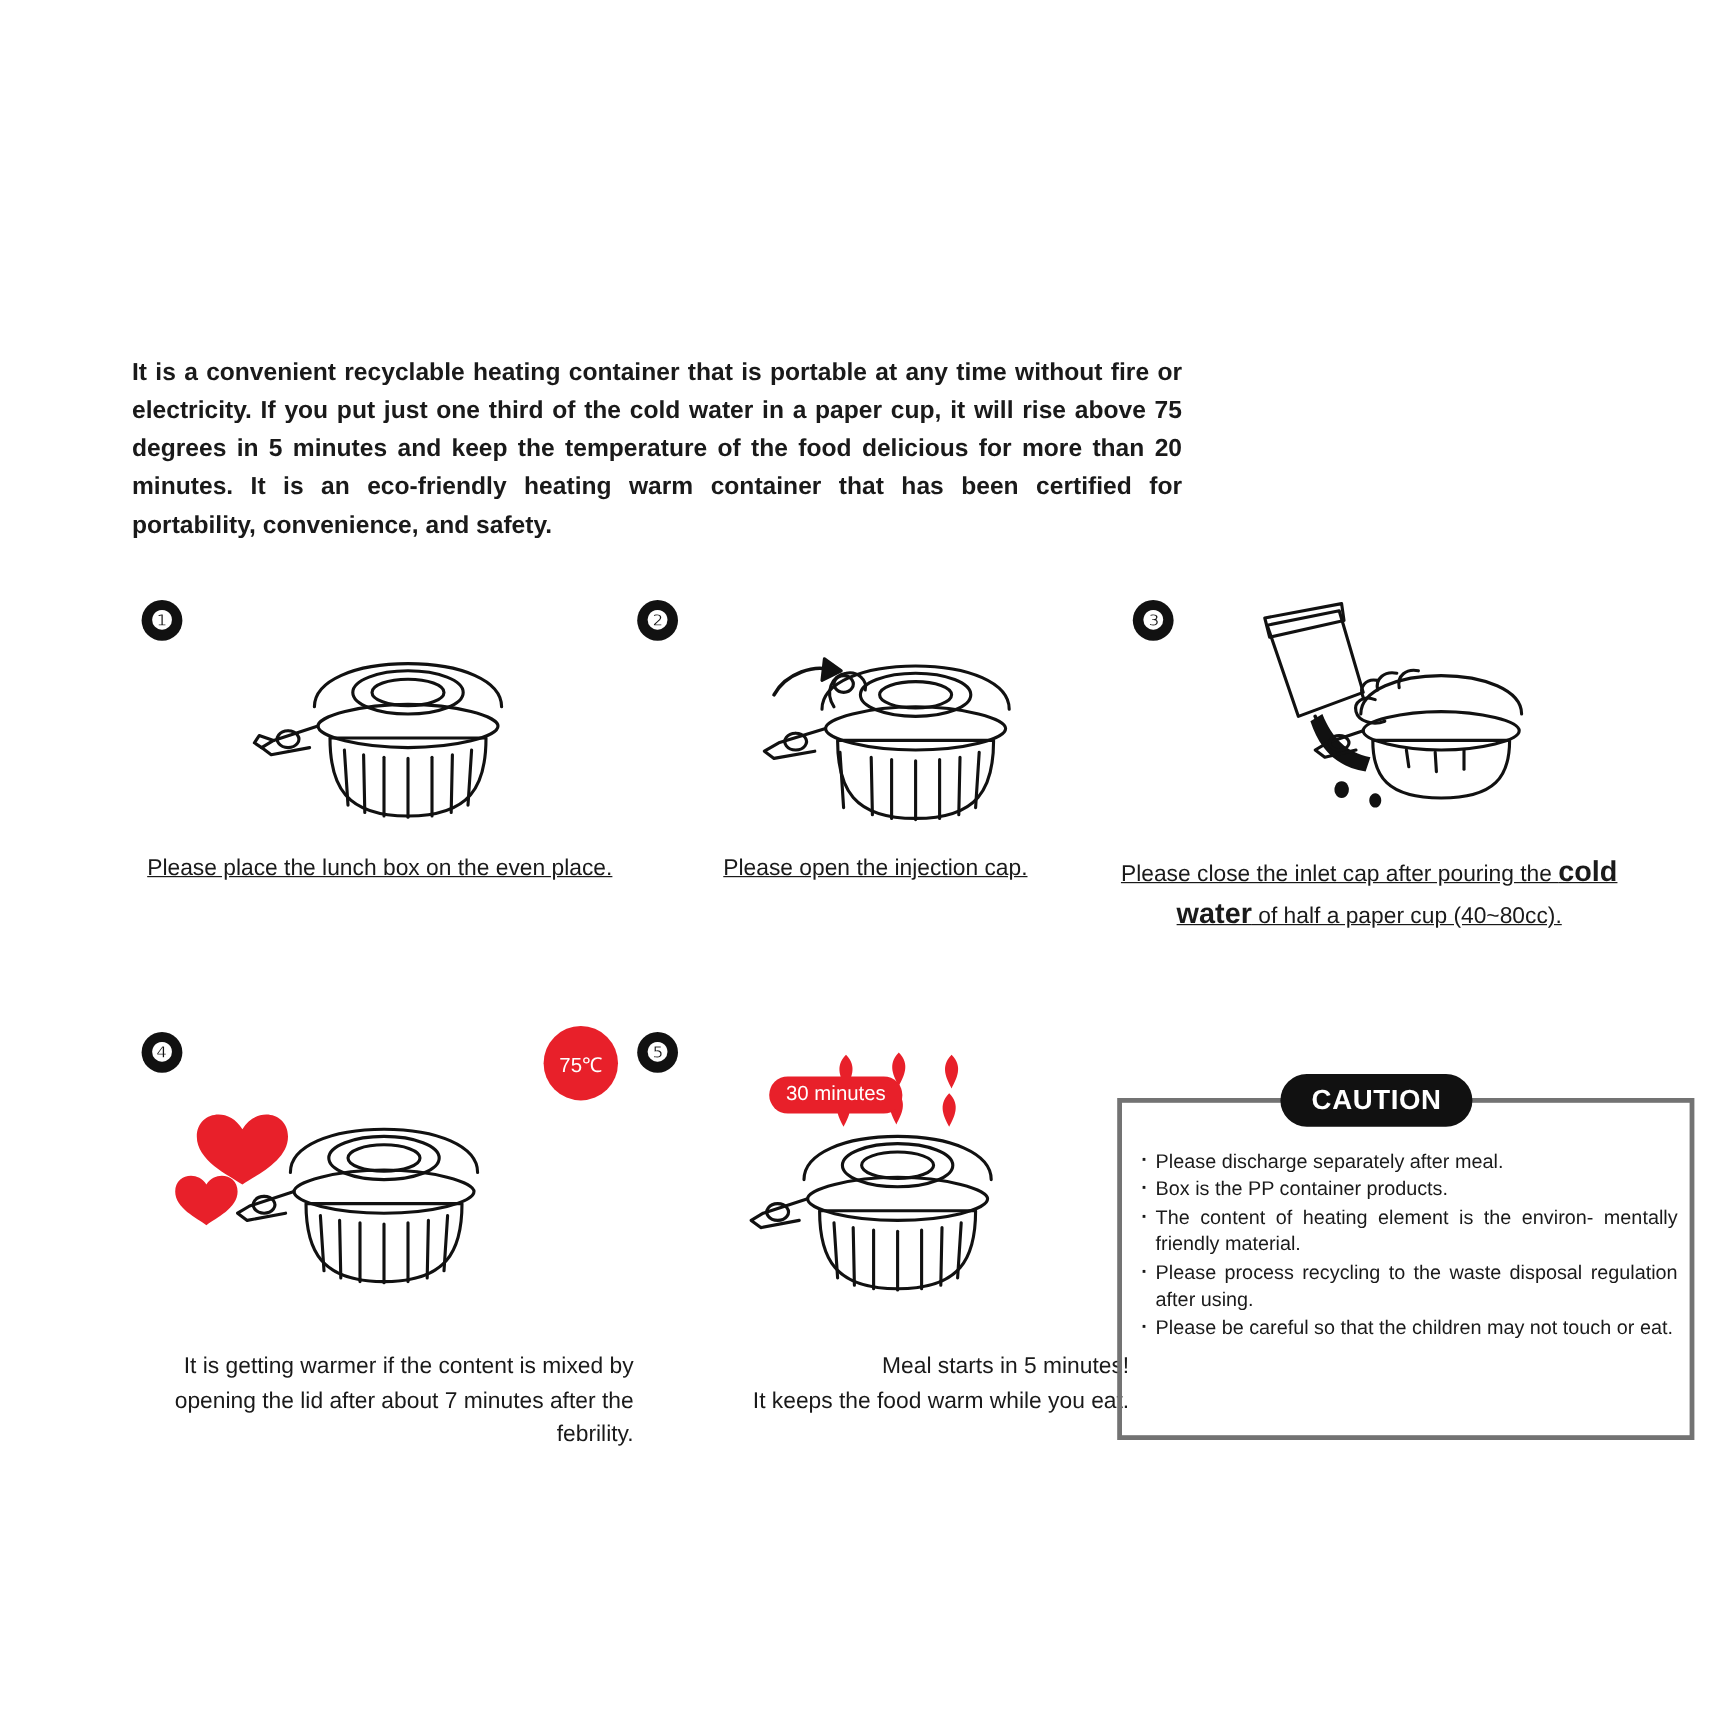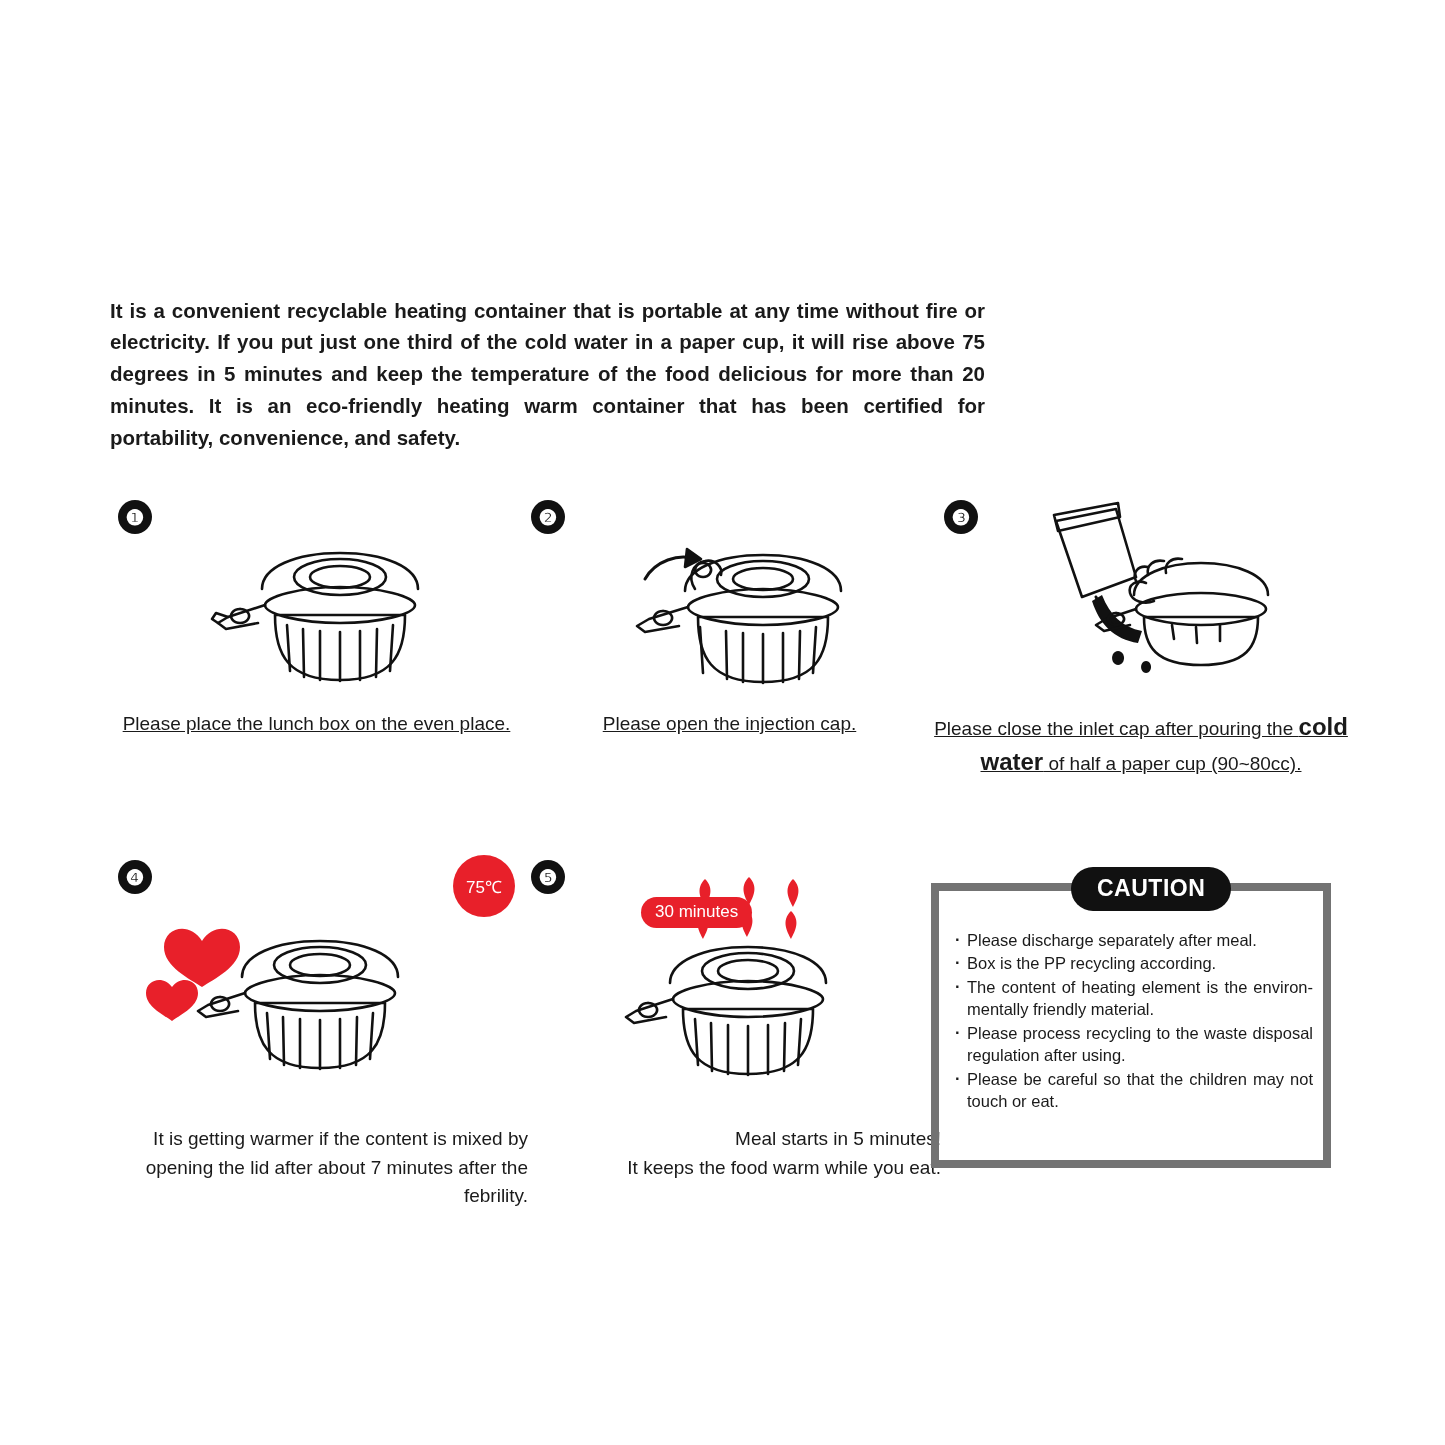--- a/index.html
+++ b/index.html
@@ -139,25 +139,25 @@
   }
 
   
   .caution-cell {
     position: relative;
     width: 413px;
     flex: 0 0 413px;
   }
   .caution-box {
     position: absolute;
-    top: 28px;
+    top: 60px;
     left: -5px;
-    width: 400px;
+    width: 481px;
     height: 285px;
-    border: 8px solid #737373;
+    border: 4px solid #737373;
     box-sizing: border-box;
   }
   .caution-tag {
     position: absolute;
     top: -24px;
     left: 132px;
     background: #111;
     color: #fff;
     border-radius: 22px;
     padding: 8px 26px 9px;
@@ -315,21 +315,21 @@
 
             <path d="M122 146 a6 7 0 1 0 0.1 0" fill="#111" stroke="none"></path>
             <path d="M150 156 a5 6 0 1 0 0.1 0" fill="#111" stroke="none"></path>
             <path d="M176 120 L178 134"></path>
             <path d="M200 122 L201 138"></path>
             <path d="M224 120 L224 136"></path>
           </g>
         </svg>
       </div>
       <div class="caption wide">
-        <span>Please close the inlet cap after pouring the </span><b>cold water</b><span> of half a paper cup (90~80cc).</span>
+        <span>Please close the inlet cap after pouring the </span><b>cold water</b><span> of half a paper cup (40~80cc).</span>
       </div>
     </div>
   </div>
 
   <div class="row-2">
 
     <div class="cell2">
       <div class="badge">❹</div>
       <div class="art2">
         <svg width="370" height="230" viewBox="0 0 370 230">
@@ -396,21 +396,21 @@
         <span>Meal starts in 5 minutes!</span><br>
         <span>It keeps the food warm while you eat.</span>
       </div>
     </div>
 
     <div class="caution-cell">
       <div class="caution-box">
         <div class="caution-tag">CAUTION</div>
         <ul class="caution-list">
           <li>Please discharge separately after meal.</li>
-          <li>Box is the PP recycling according.</li>
+          <li>Box is the PP container products.</li>
           <li>The content of heating element is the environ- mentally friendly material.</li>
           <li>Please process recycling to the waste disposal regulation after using.</li>
           <li>Please be careful so that the children may not touch or eat.</li>
         </ul>
       </div>
     </div>
   </div>
 </div>
 
 </body></html>

